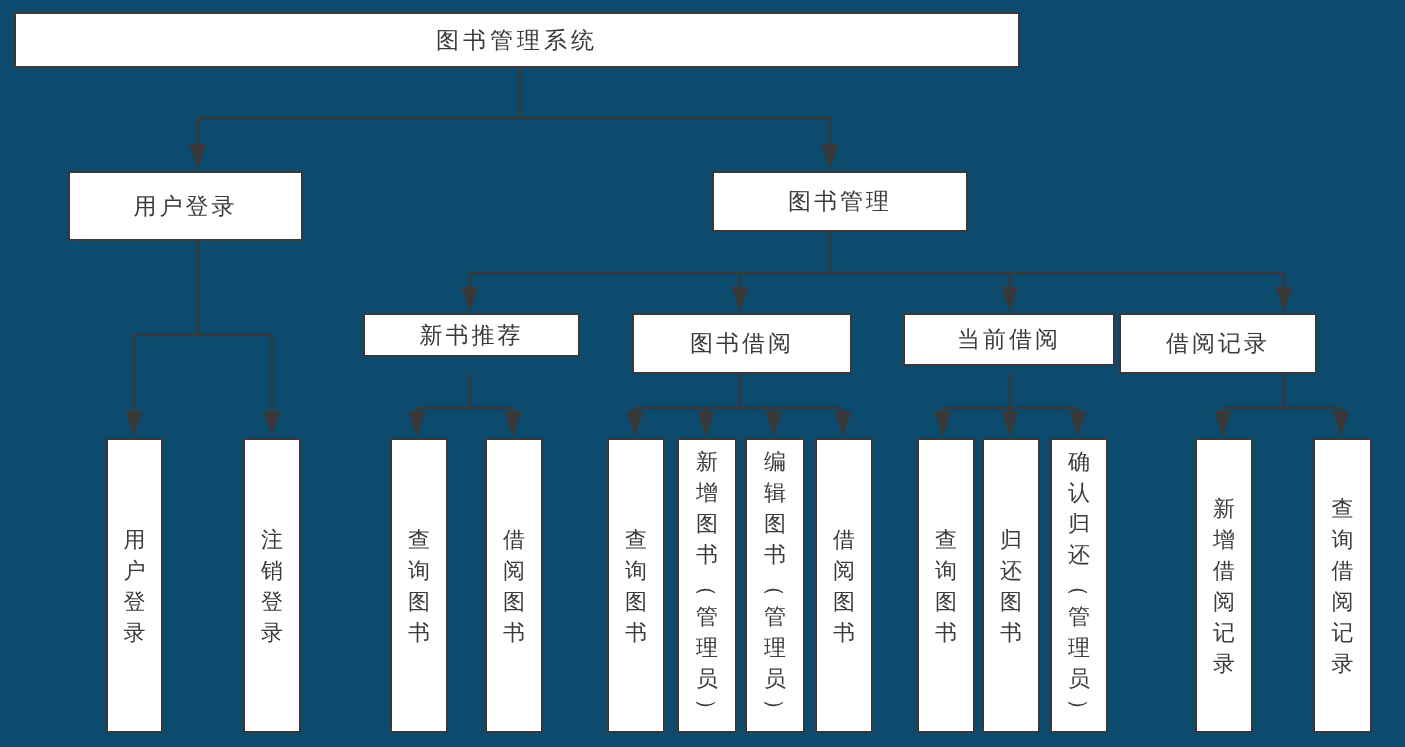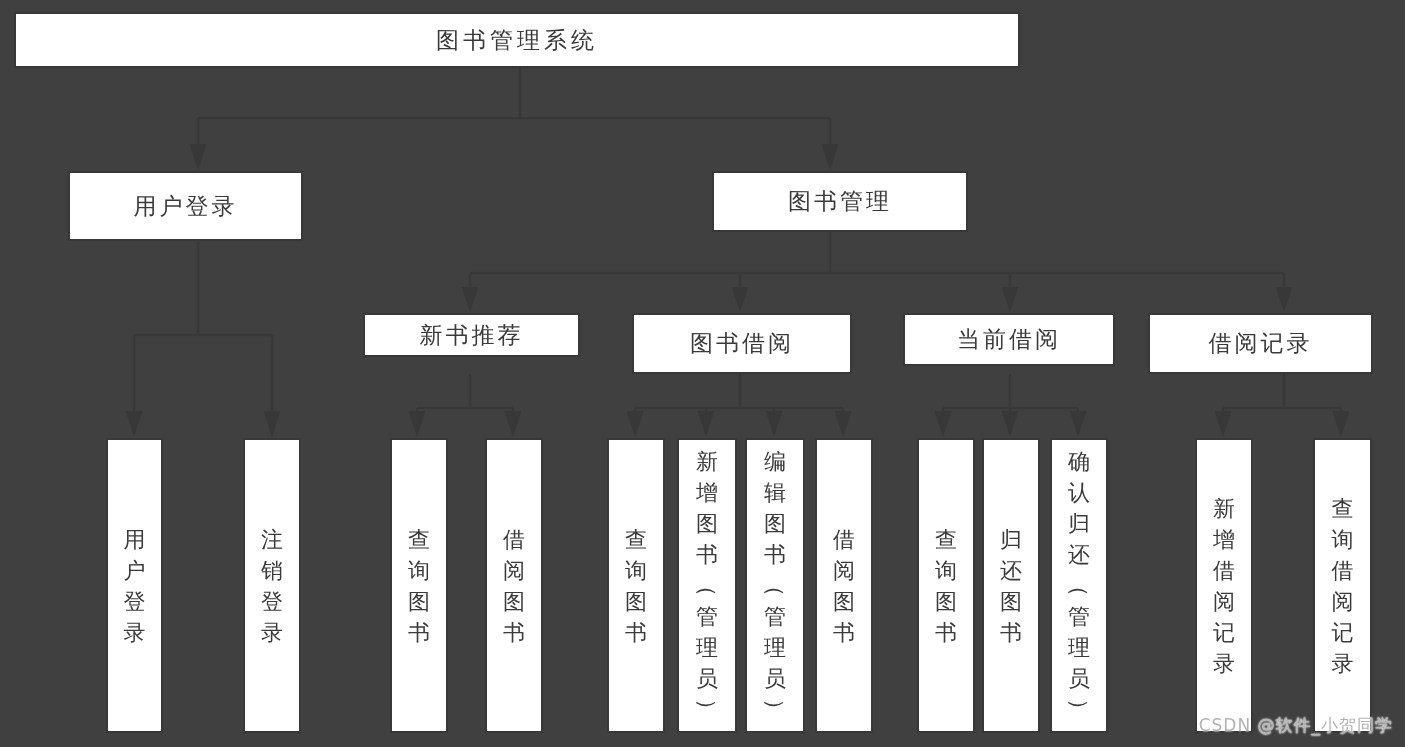--- a/index.html
+++ b/index.html
@@ -1,17 +1,17 @@
 <!DOCTYPE html>
 <html><head>
 <meta charset="utf-8">
 <style>
   html,body { margin:0; padding:0; background:#ffffff; }
   .canvas {
-    position:relative; width:1405px; height:747px; background:#404040;
+    position:relative; width:1405px; height:747px; background:#0c4a6e;
     font-family:"DejaVu Sans", sans-serif; overflow:hidden;
   }
   svg.connectors { position:absolute; left:0; top:0; z-index:1; }
   .hbox {
     position:absolute; box-sizing:border-box; z-index:2;
     border:2.5px solid #383838; background:#ffffff;
     display:flex; align-items:center; justify-content:center;
     font-size:23px; letter-spacing:3px; color:#3a3a3a; white-space:nowrap;
   }
   .hbox.root { letter-spacing:4px; }
@@ -56,21 +56,21 @@
   </svg>
 
   <div class="hbox root" style="left:14px;top:12px;width:1006px;height:56px">图书管理系统</div>
 
   <div class="hbox" style="left:68px;top:171px;width:235px;height:70px">用户登录</div>
   <div class="hbox" style="left:712px;top:171px;width:256px;height:61px">图书管理</div>
 
   <div class="hbox" style="left:363px;top:313px;width:217px;height:44px">新书推荐</div>
   <div class="hbox" style="left:632px;top:313px;width:220px;height:61px">图书借阅</div>
   <div class="hbox" style="left:903px;top:313px;width:212px;height:53px">当前借阅</div>
-  <div class="hbox" style="left:1148px;top:313px;width:225px;height:61px">借阅记录</div>
+  <div class="hbox" style="left:1119px;top:313px;width:198px;height:61px">借阅记录</div>
 
   <div class="vbox vtext" style="left:106px;top:438px;width:57px;height:295px">
       <div class="vcol">
         <span class="vchar">用</span>
         <span class="vchar">户</span>
         <span class="vchar">登</span>
         <span class="vchar">录</span>
       </div>
     </div>
   <div class="vbox vtext" style="left:243px;top:438px;width:58px;height:295px">
@@ -186,15 +186,14 @@
       <div class="vcol">
         <span class="vchar">查</span>
         <span class="vchar">询</span>
         <span class="vchar">借</span>
         <span class="vchar">阅</span>
         <span class="vchar">记</span>
         <span class="vchar">录</span>
       </div>
     </div>
 
-  <div class="watermark">CSDN @软件_小贺同学</div>
 
 </div>
 
 </body></html>

